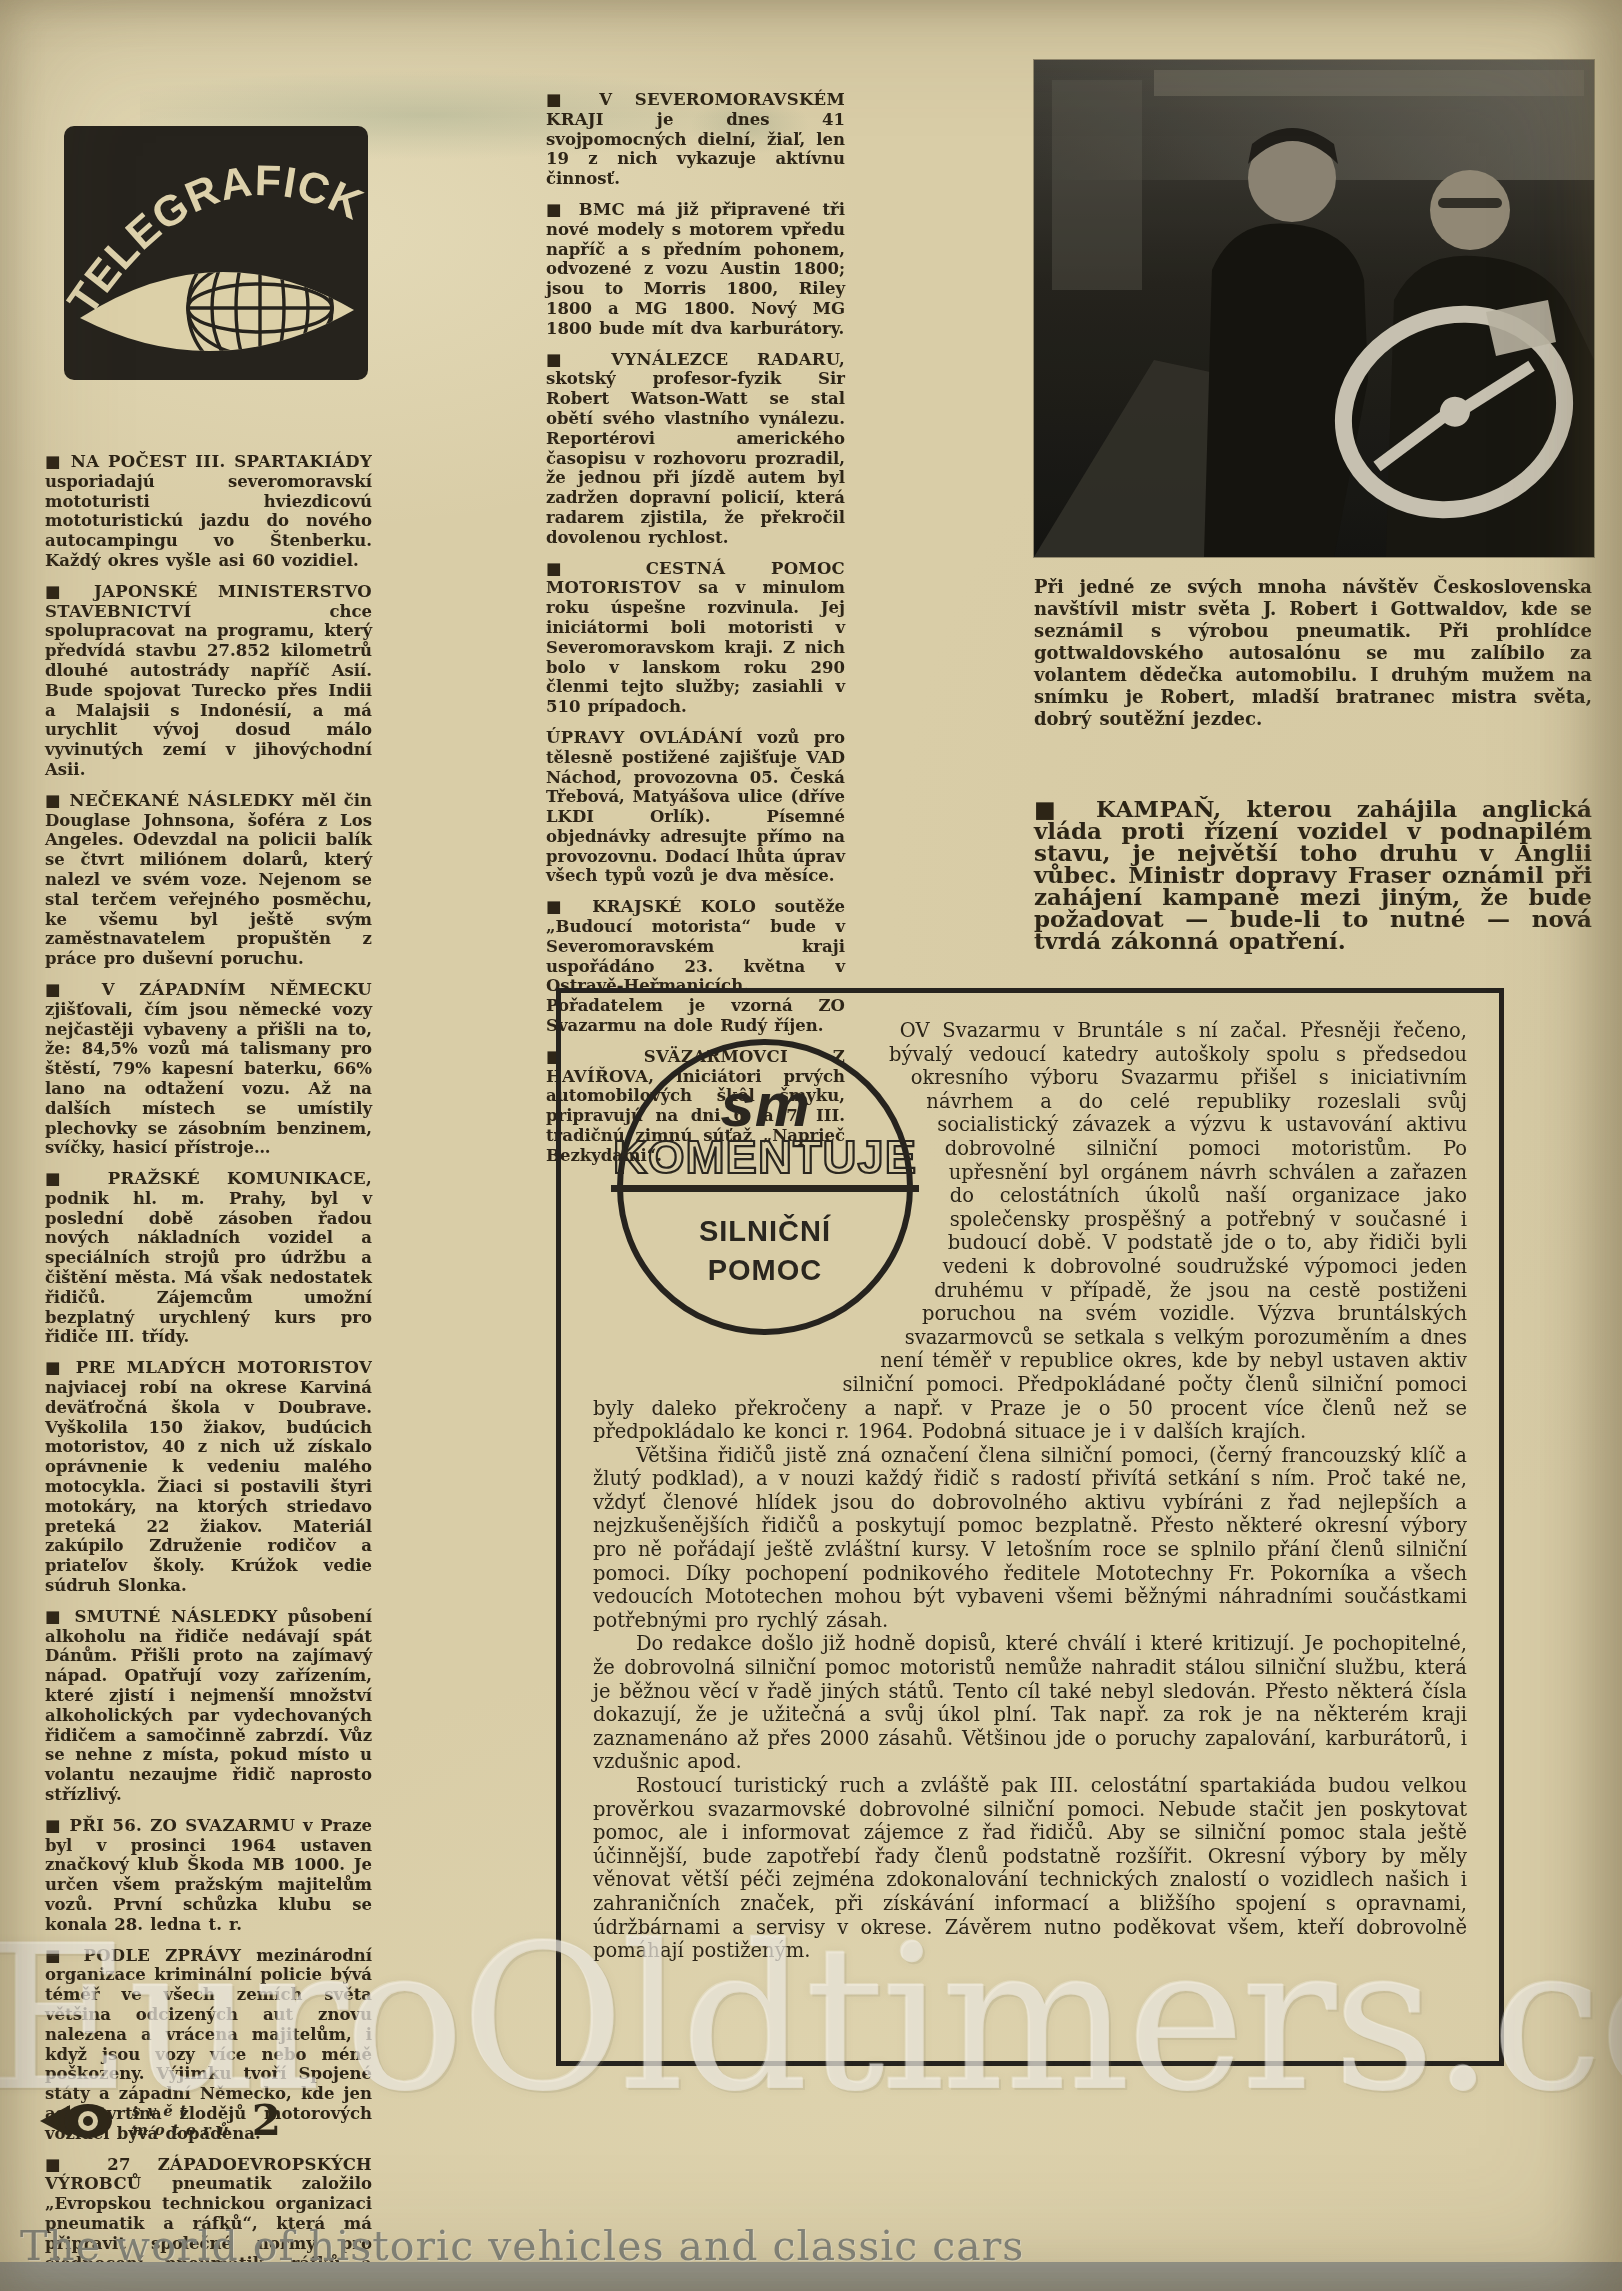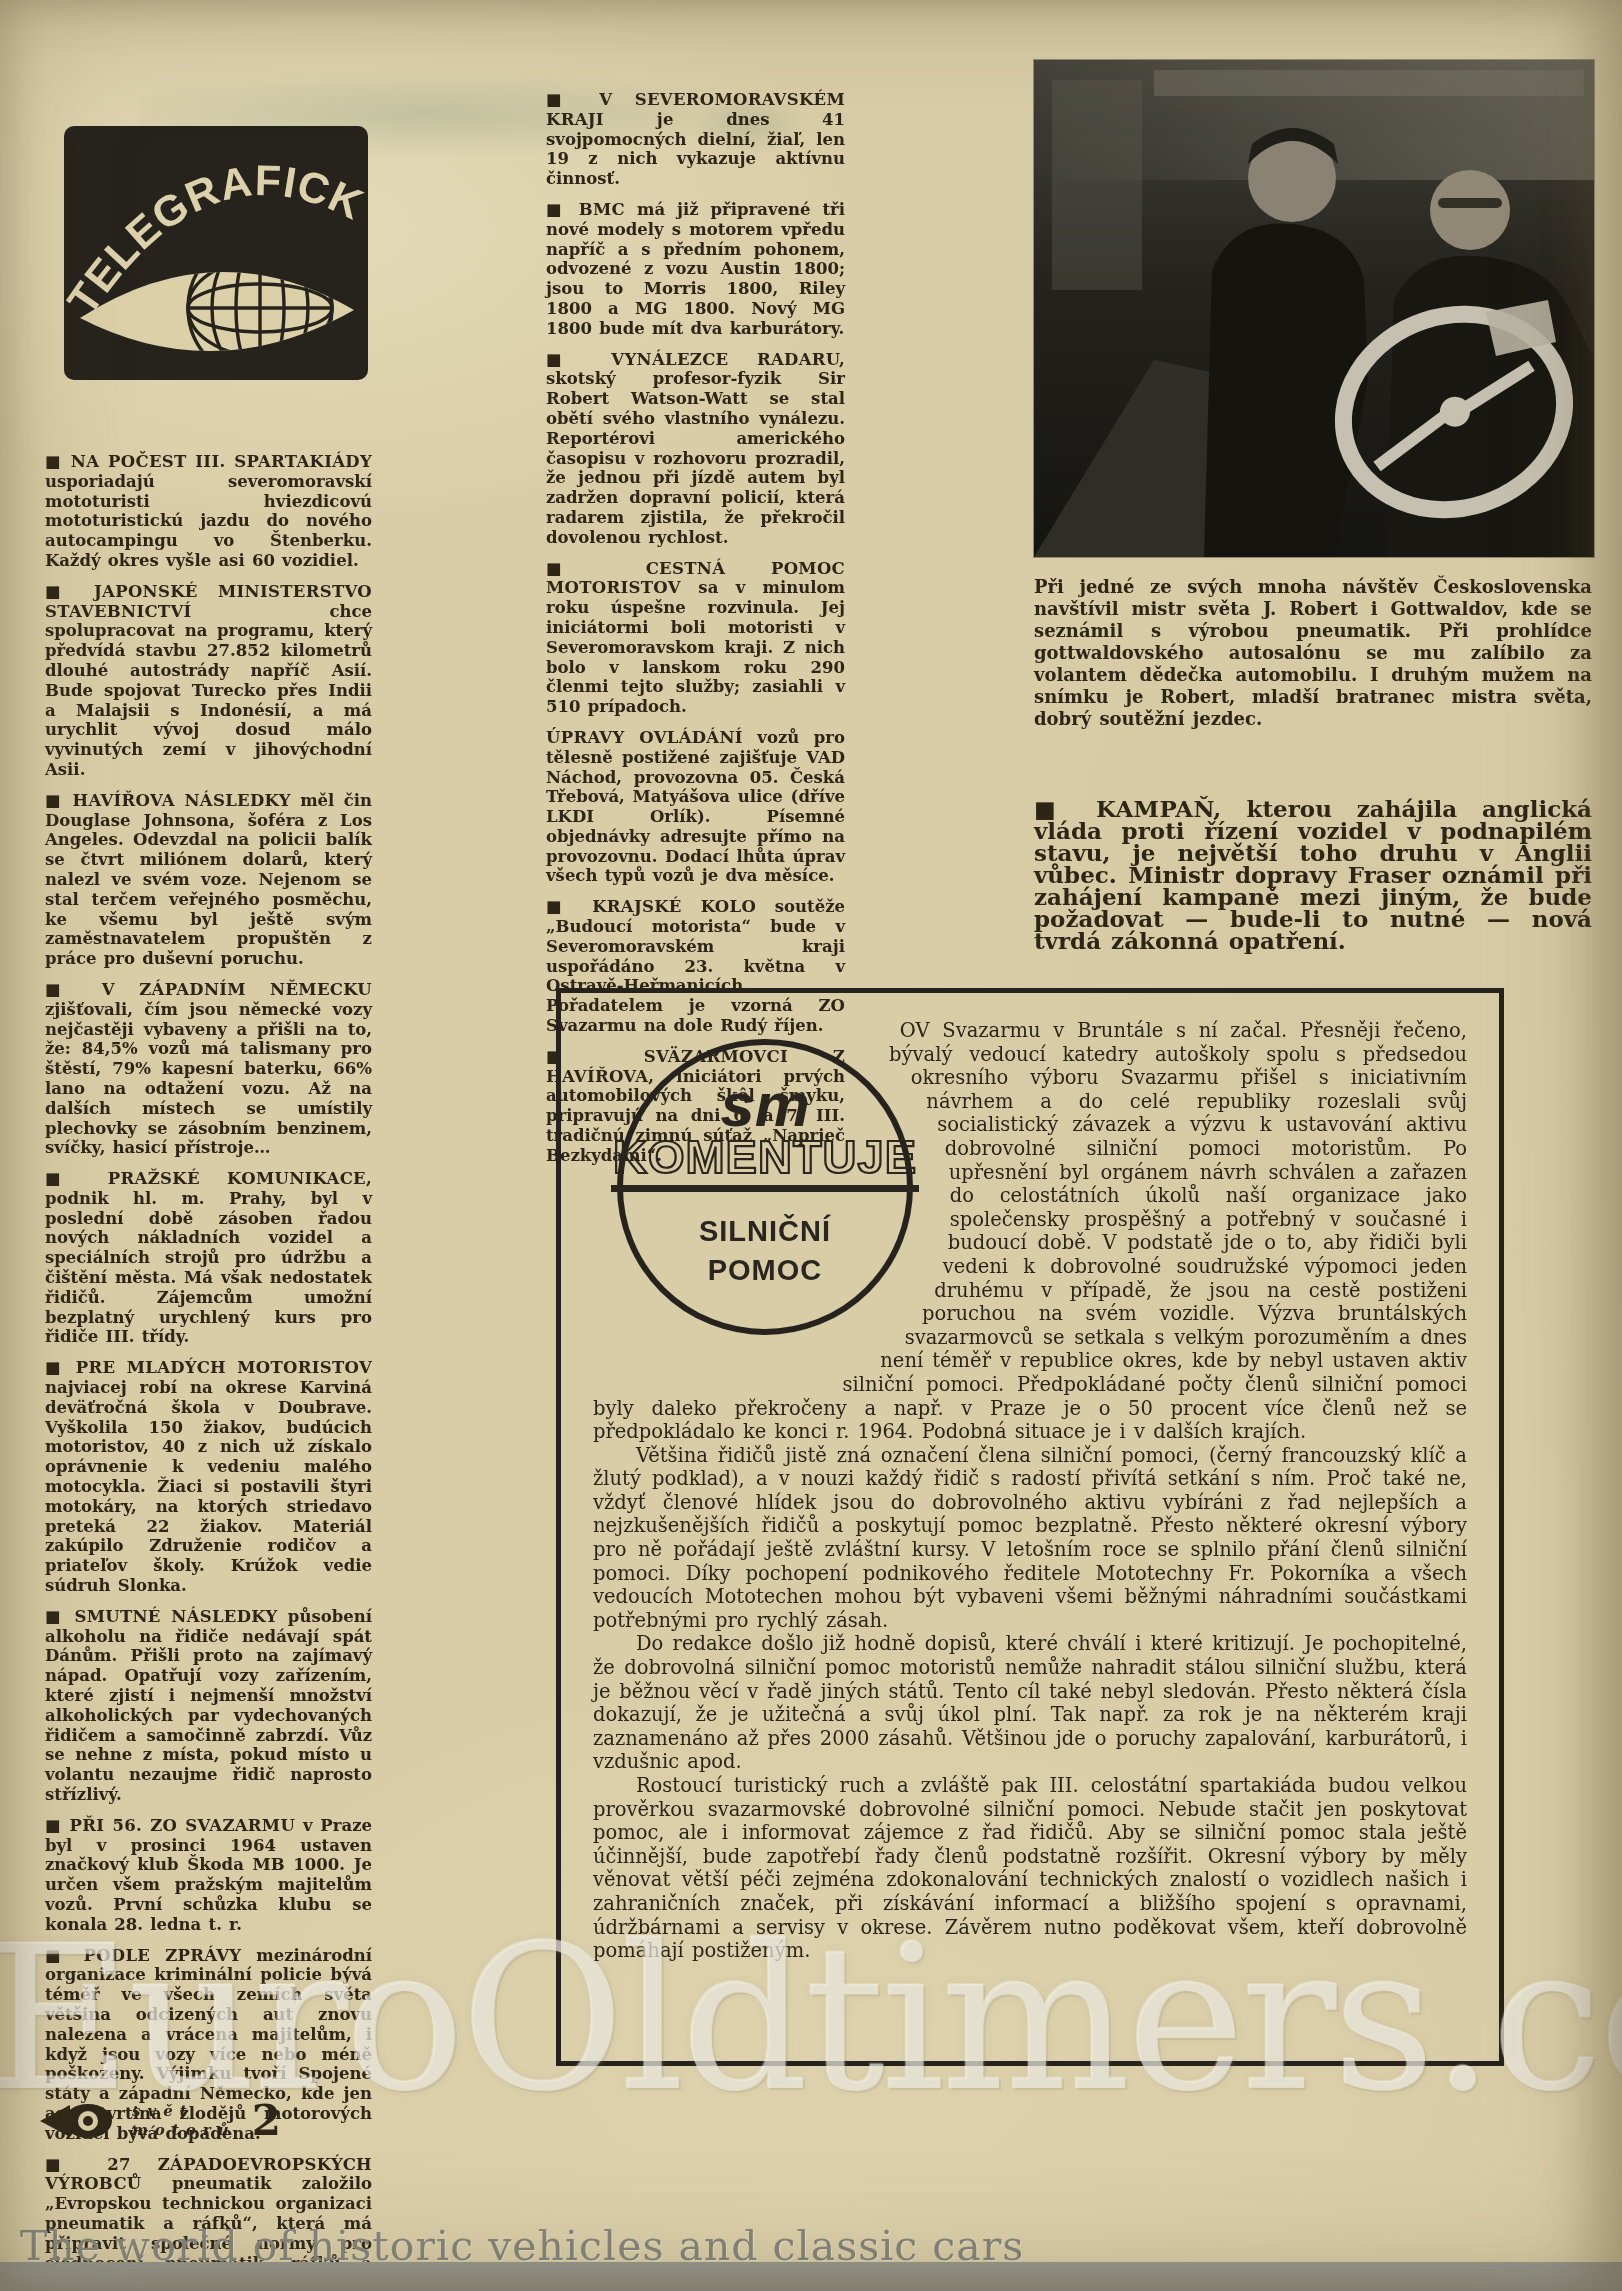--- a/index.html
+++ b/index.html
@@ -98,21 +98,21 @@
     </g>
     <text font-family="Liberation Sans, sans-serif" font-weight="bold" font-size="43" letter-spacing="1" fill="#ddd1ab">
       <textPath href="#arcT">TELEGRAFICKY</textPath>
     </text>
   </svg>
 </div>
 
 <div class="col col-left news">
   <p><span class="lead">■  NA POČEST III. SPARTAKIÁDY</span> <span>usporiadajú severomoravskí mototuristi hviezdicovú mototuristickú jazdu do nového autocampingu vo Štenberku. Každý okres vyšle asi 60 vozidiel.</span></p>
   <p><span class="lead">■ JAPONSKÉ MINISTERSTVO STAVEBNICTVÍ</span> <span>chce spolupracovat na programu, který předvídá stavbu 27.852 kilometrů dlouhé autostrády napříč Asií. Bude spojovat Turecko přes Indii a Malajsii s Indonésií, a má urychlit vývoj dosud málo vyvinutých zemí v jihovýchodní Asii.</span></p>
-  <p><span class="lead">■ HAVÍŘOVA NÁSLEDKY</span> <span>měl čin Douglase Johnsona, šoféra z Los Angeles. Odevzdal na policii balík se čtvrt miliónem dolarů, který nalezl ve svém voze. Nejenom se stal terčem veřejného posměchu, ke všemu byl ještě svým zaměstnavatelem propuštěn z práce pro duševní poruchu.</span></p>
+  <p><span class="lead">■ NEČEKANÉ NÁSLEDKY</span> <span>měl čin Douglase Johnsona, šoféra z Los Angeles. Odevzdal na policii balík se čtvrt miliónem dolarů, který nalezl ve svém voze. Nejenom se stal terčem veřejného posměchu, ke všemu byl ještě svým zaměstnavatelem propuštěn z práce pro duševní poruchu.</span></p>
   <p><span class="lead">■ V ZÁPADNÍM NĚMECKU</span> <span>zjišťovali, čím jsou německé vozy nejčastěji vybaveny a přišli na to, že: 84,5% vozů má talismany pro štěstí, 79% kapesní baterku, 66% lano na odtažení vozu. Až na dalších místech se umístily plechovky se zásobním benzinem, svíčky, hasicí přístroje…</span></p>
   <p><span class="lead">■ PRAŽSKÉ KOMUNIKACE,</span> <span>podnik hl. m. Prahy, byl v poslední době zásoben řadou nových nákladních vozidel a speciálních strojů pro údržbu a čištění města. Má však nedostatek řidičů. Zájemcům umožní bezplatný urychlený kurs pro řidiče III. třídy.</span></p>
   <p><span class="lead">■ PRE MLADÝCH MOTORISTOV</span> <span>najviacej robí na okrese Karviná deväťročná škola v Doubrave. Vyškolila 150 žiakov, budúcich motoristov, 40 z nich už získalo oprávnenie k vedeniu malého motocykla. Žiaci si postavili štyri motokáry, na ktorých striedavo preteká 22 žiakov. Materiál zakúpilo Združenie rodičov a priateľov školy. Krúžok vedie súdruh Slonka.</span></p>
   <p><span class="lead">■ SMUTNÉ NÁSLEDKY</span> <span>působení alkoholu na řidiče nedávají spát Dánům. Přišli proto na zajímavý nápad. Opatřují vozy zařízením, které zjistí i nejmenší množství alkoholických par vydechovaných řidičem a samočinně zabrzdí. Vůz se nehne z místa, pokud místo u volantu nezaujme řidič naprosto střízlivý.</span></p>
   <p><span class="lead">■ PŘI 56. ZO SVAZARMU</span> <span>v Praze byl v prosinci 1964 ustaven značkový klub Škoda MB 1000. Je určen všem pražským majitelům vozů. První schůzka klubu se konala 28. ledna t. r.</span></p>
   <p><span class="lead">■ PODLE ZPRÁVY</span> <span>mezinárodní organizace kriminální policie bývá téměř ve všech zemích světa většina odcizených aut znovu nalezena a vrácena majitelům, i když jsou vozy více nebo méně poškozeny. Výjimku tvoří Spojené státy a západní Německo, kde jen asi čtvrtina zlodějů motorových vozidel bývá dopadena.</span></p>
   <p><span class="lead">■ 27 ZÁPADOEVROPSKÝCH VÝROBCŮ</span> <span>pneumatik založilo „Evropskou technickou organizaci pneumatik a ráfků“, která má připravit společné normy pro sjednocení pneumatik, ráfků a ventilků.</span></p>
 
 </div>
 

